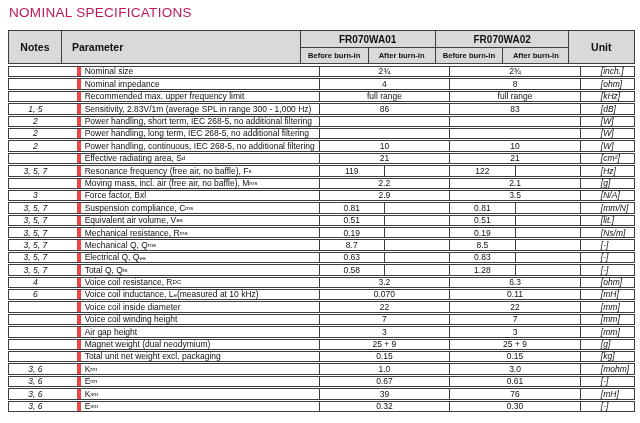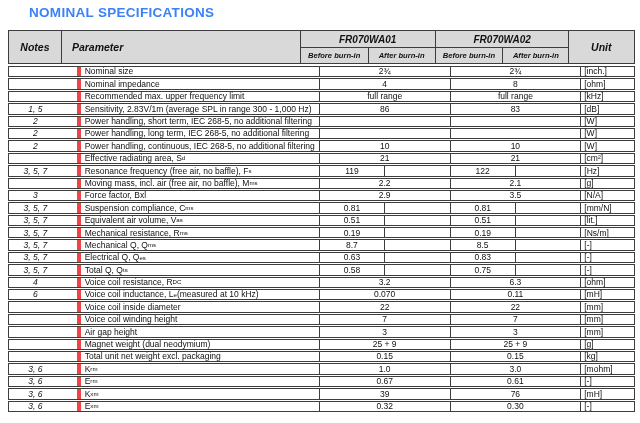--- a/index.html
+++ b/index.html
@@ -7,33 +7,32 @@
     width:640px; height:423px;
     background:#ffffff;
     font-family:"Liberation Sans","DejaVu Sans",sans-serif;
     color:#111111;
     overflow:hidden;
   }
   .page { position:relative; width:640px; height:423px; background:#fff; }
 
   .title {
     position:absolute; left:9px; top:5px;
-    font-size:13.5px; font-weight:bold; letter-spacing:0.3px; color:#3b82f6;margin-left:20px;
+    font-size:13.5px; font-weight:normal; letter-spacing:0.3px; color:#be185d;
   }
 
   .spec-table { position:absolute; left:8px; top:30px; width:627px; }
 
   
   .thead {
     display:flex; width:627px; height:34px;
     background:#d9d9d9;
     border:1px solid #3d3d3d;
     box-sizing:border-box;
     font-weight:bold;
-    font-style:italic;
   }
   .th-notes { width:54px; display:flex; align-items:center; justify-content:center; font-size:10.5px; box-sizing:border-box; }
   .th-param { width:248px; border-left:1px solid #3d3d3d; display:flex; align-items:center; padding-left:10px; font-size:10.5px; box-sizing:border-box; }
   .th-models { width:268px; border-left:1px solid #3d3d3d; display:flex; box-sizing:border-box; }
   .model-col { width:134px; display:flex; flex-direction:column; box-sizing:border-box; }
   .model-col + .model-col { border-left:1px solid #3d3d3d; }
   .model-name { height:17px; display:flex; align-items:center; justify-content:center; font-size:10px; border-bottom:1px solid #3d3d3d; box-sizing:border-box; }
   .subcols { display:flex; flex:1; }
   .subcol { width:67px; display:flex; align-items:center; justify-content:center; font-size:7.6px; box-sizing:border-box; }
   .subcol + .subcol { border-left:1px solid #3d3d3d; }
@@ -48,21 +47,21 @@
     margin-bottom:1px;
     background:#fff;
     font-size:8.5px;
   }
   .cell { box-sizing:border-box; display:flex; align-items:center; overflow:hidden; white-space:nowrap; line-height:1; }
   .c-notes { width:54px; justify-content:center; font-style:italic; }
   .c-param { width:248px; border-left:4px solid #ef4444; padding-left:4px;margin-left:15px; }
   .c-val  { border-left:1px solid #3d3d3d; justify-content:center; }
   .c-full { width:134px; }
   .c-half { width:67px; }
-  .c-unit { width:55px; border-left:1px solid #3d3d3d; padding-left:3px; }
+  .c-unit { width:55px; border-left:1px solid #3d3d3d; padding-left:20px;font-style:italic; }
   sub { font-size:0.72em; line-height:0; }
 </style>
 </head>
 <body>
 
 <div class="page">
   <div class="title">NOMINAL SPECIFICATIONS</div>
 
   <div class="spec-table">
     <div class="thead">
@@ -210,21 +209,21 @@
           <div class="cell c-val c-half"></div>
           <div class="cell c-val c-half">0.83</div>
           <div class="cell c-val c-half"></div>
           <div class="cell c-unit">[-]</div>
         </div>
         <div class="row">
           <div class="cell c-notes">3, 5, 7</div>
           <div class="cell c-param">Total Q, Q<sub>ts</sub></div>
           <div class="cell c-val c-half">0.58</div>
           <div class="cell c-val c-half"></div>
-          <div class="cell c-val c-half">0.75</div>
+          <div class="cell c-val c-half">1.28</div>
           <div class="cell c-val c-half"></div>
           <div class="cell c-unit">[-]</div>
         </div>
         <div class="row">
           <div class="cell c-notes">4</div>
           <div class="cell c-param">Voice coil resistance, R<sub>DC</sub></div>
           <div class="cell c-val c-full">3.2</div>
           <div class="cell c-val c-full">6.3</div>
           <div class="cell c-unit">[ohm]</div>
         </div>

